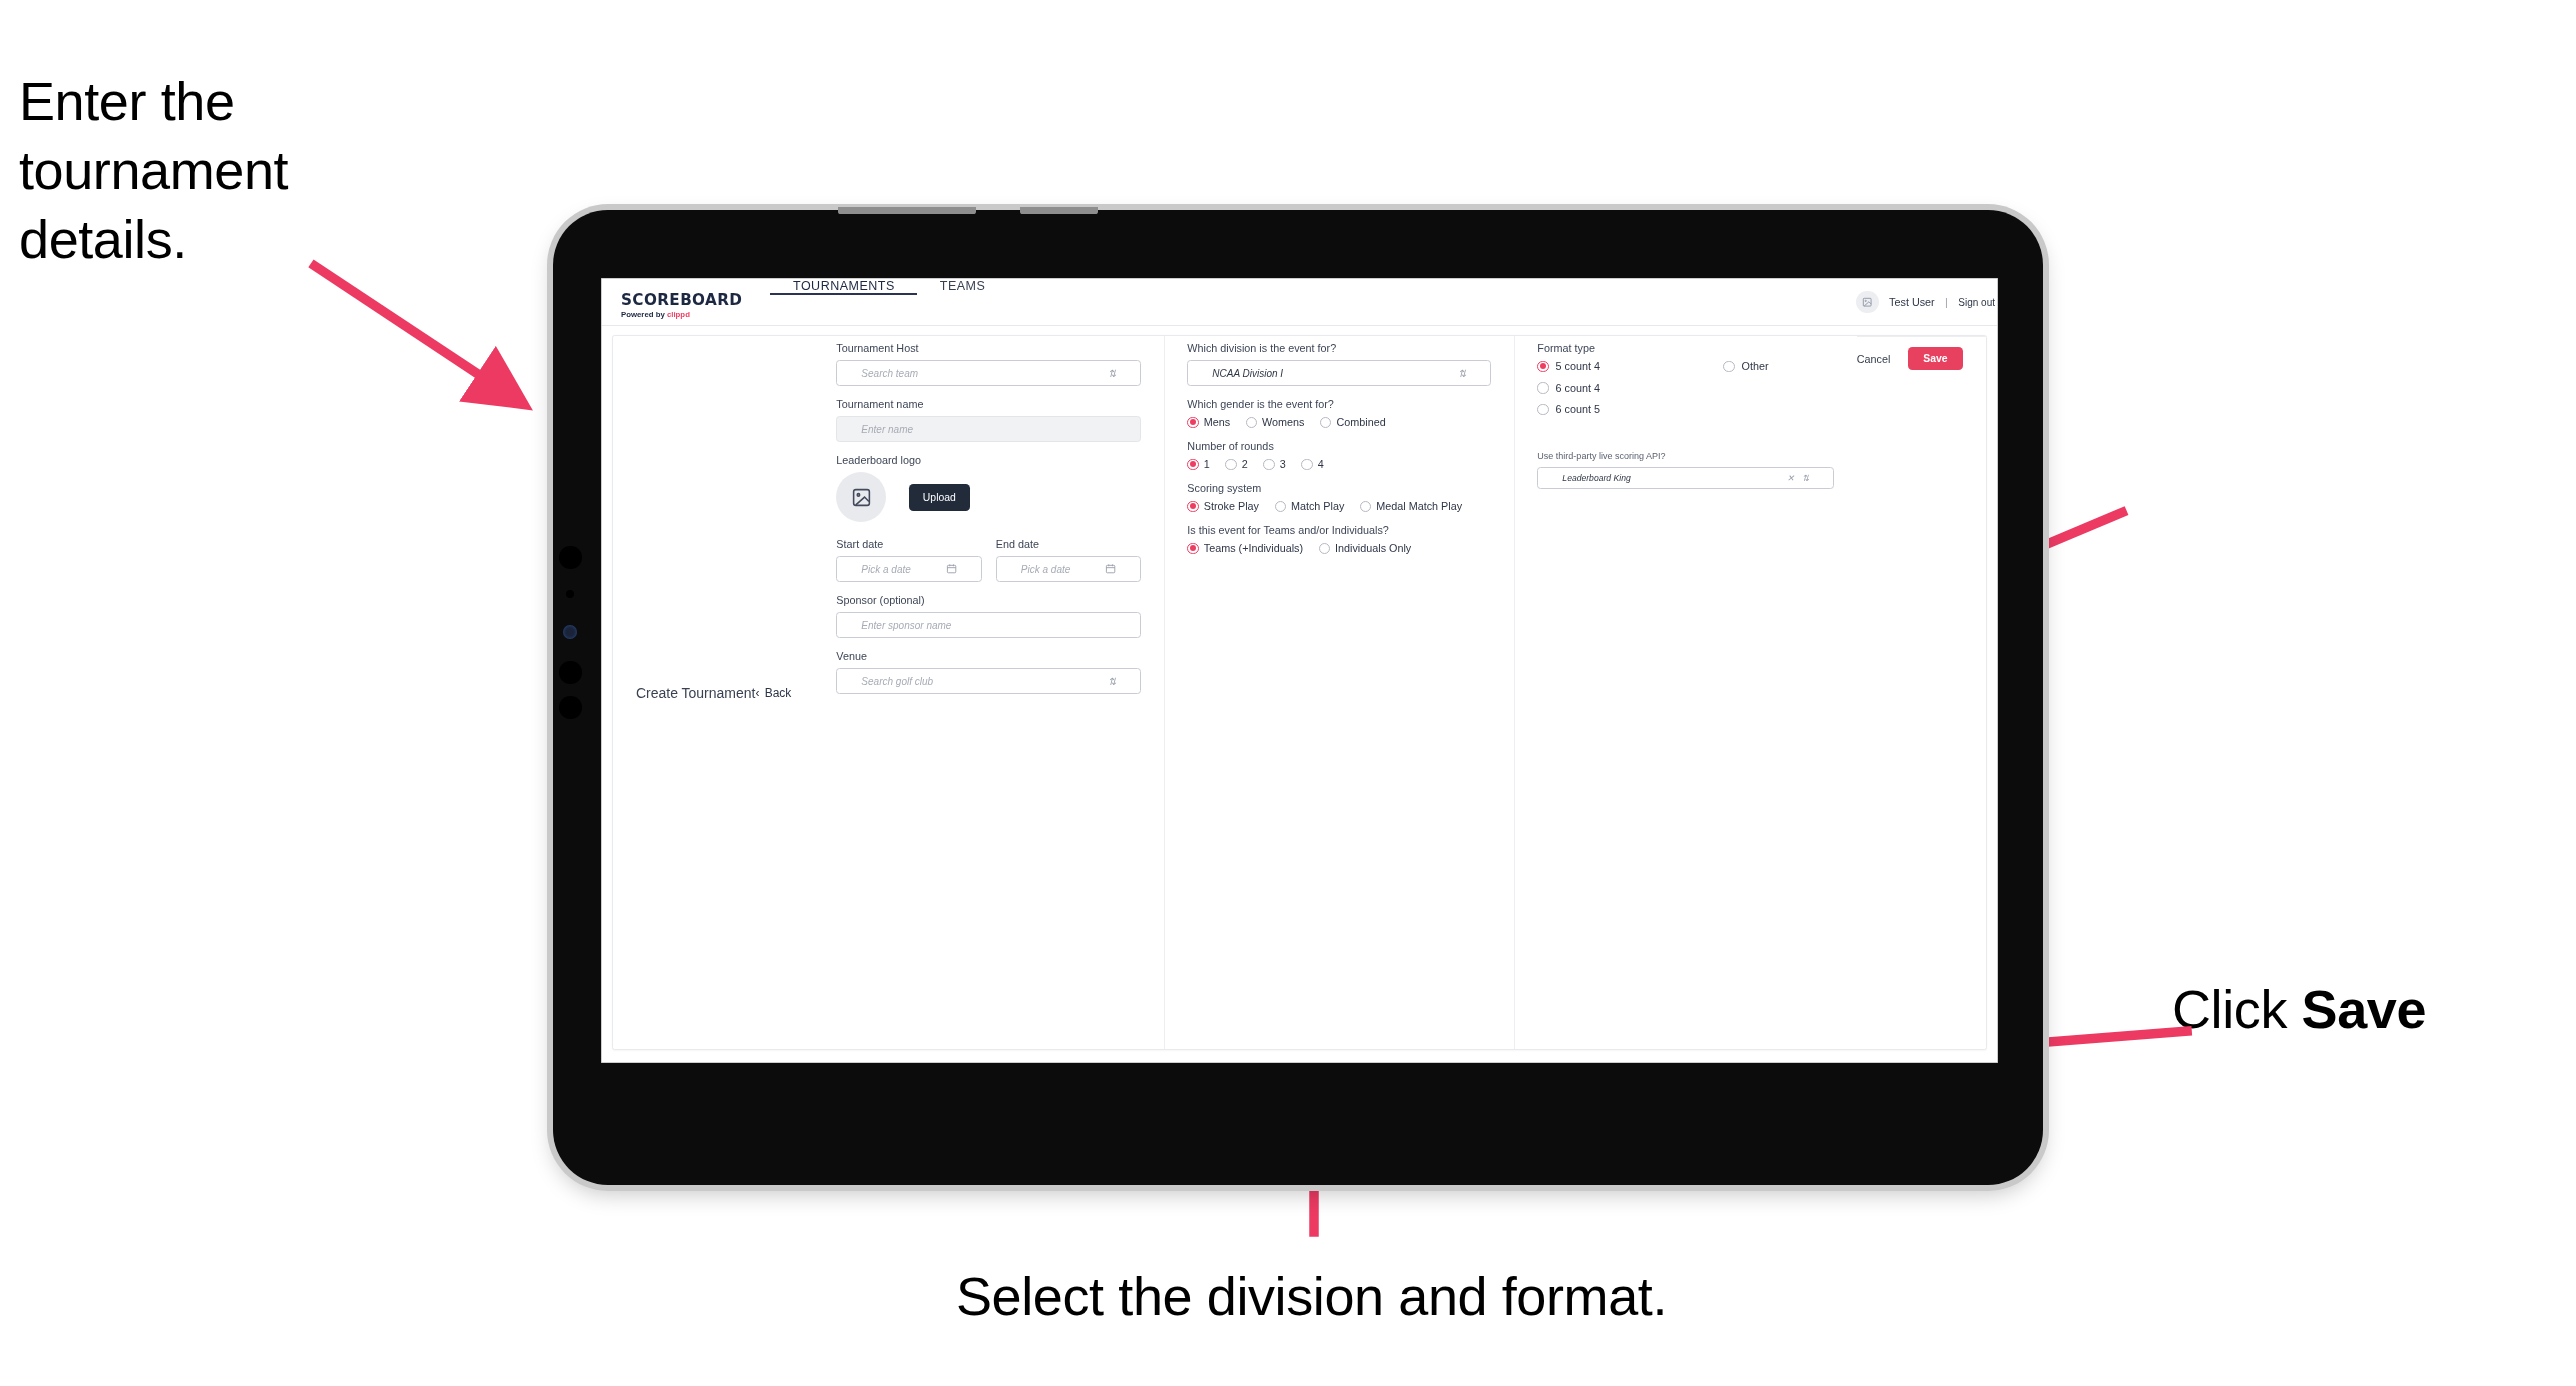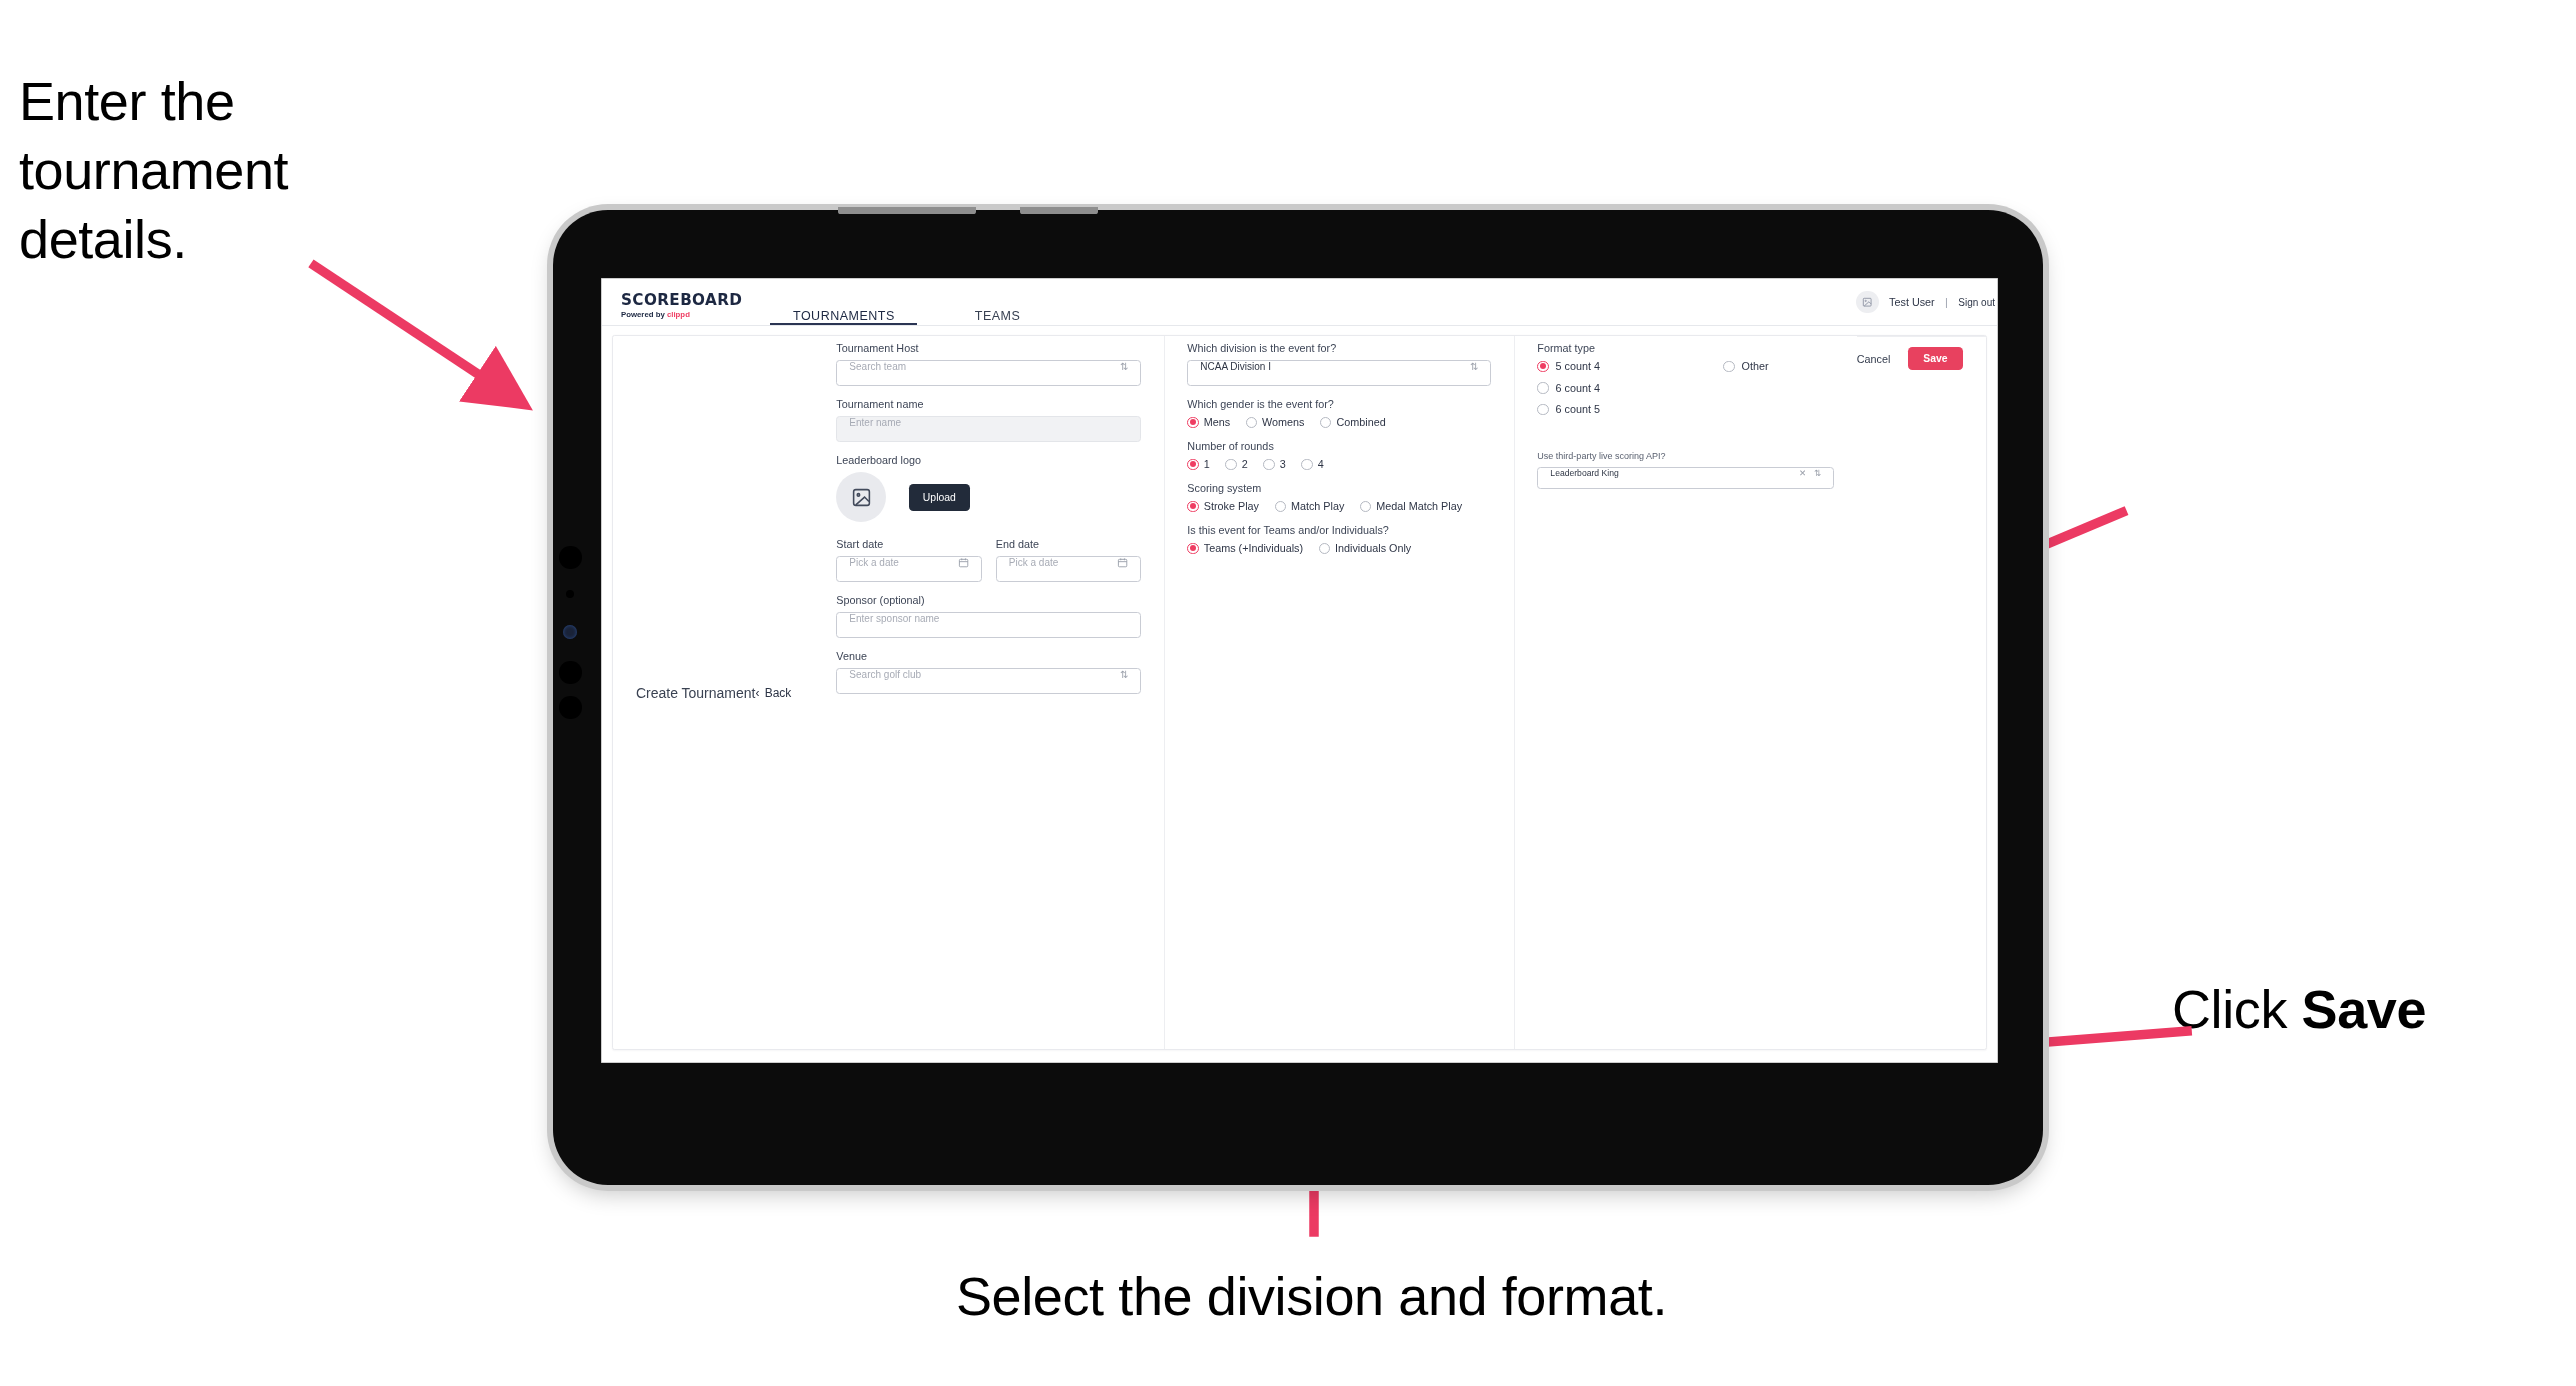--- a/index.html
+++ b/index.html
@@ -66,21 +66,21 @@
   }
   .brand { padding: 5.2px 19px 0 19px; display:flex; flex-direction:column; justify-content:center; }
   .brand-top {
     font-size: 16.4px; font-weight: 700; letter-spacing: 0.4px;
     color: #1d2842; font-family: "DejaVu Sans", sans-serif;
     transform: scaleX(0.93); transform-origin: left center;
   }
   .brand-sub { font-size: 7.8px; color: #1d2842; font-weight:700; margin-top: 1.7px; }
   .brand-sub .clippd { color: #ef3d62; }
 
-  .nav-tabs { display:flex; align-items:flex-end;gap:35px; }
+  .nav-tabs { display:flex; align-items:flex-start; }
   .nav-tab {
     display:flex; align-items:center; padding: 0 22.5px;
     font-size: 12.5px; color:#384152; letter-spacing:0.5px;
     border-bottom: 2.6px solid transparent;
     cursor: pointer;
   }
   .nav-tab.active { color:#1d2842; border-bottom-color:#2b3553; }
 
   .header-right {
     margin-left:auto; display:flex; align-items:center; gap: 10.4px; padding-right: 2px;
@@ -112,22 +112,22 @@
   .col { padding: 5.2px 0 0 0; }
   .col-1 { width: 350px; padding-left: 22.5px; padding-right: 22.5px; }
   .col-2 { width: 350px; padding-left: 22.5px; padding-right: 22.5px; border-left: 0.9px solid #edeef1; }
   .col-3 { flex:1;      padding-left: 22.5px; padding-right: 22.5px; border-left: 0.9px solid #edeef1; }
 
   .fld-label { font-size: 10.8px; color:#3d4556; margin: 12px 0 6px 0; }
   .fld-label:first-child { margin-top: 1.7px; }
 
   .input {
     width: 100%; height: 26px; border:0.9px solid #c9ccd4; border-radius: 3.5px;
-    background:#fff; display:flex; align-items:flex-start; padding: 0 12px;
-    font-size: 10px; color:#a7abb5; position:relative;
+    background:#fff; display:flex; align-items:center; padding: 0 24px;
+    font-size: 10px; color:#a7abb5; position:relative;font-style:italic;
   }
   .input.filled { color:#2f3645; }
   .input.grey { background:#f1f2f4; border-color:#e3e5e9; }
   .input .right-ic { margin-left:auto; display:flex; align-items:center; gap:7.8px; color:#9ba0ab;}
   .cal-ic { color:#5b6272; }
 
   .logo-row { display:flex; align-items:center; gap: 22.5px; margin-top: 5.2px; }
   .logo-circle {
     width: 50px; height:50px; border-radius:50%; background:#e9eaee;
     display:flex; align-items:center; justify-content:center; color:#424a5b;

